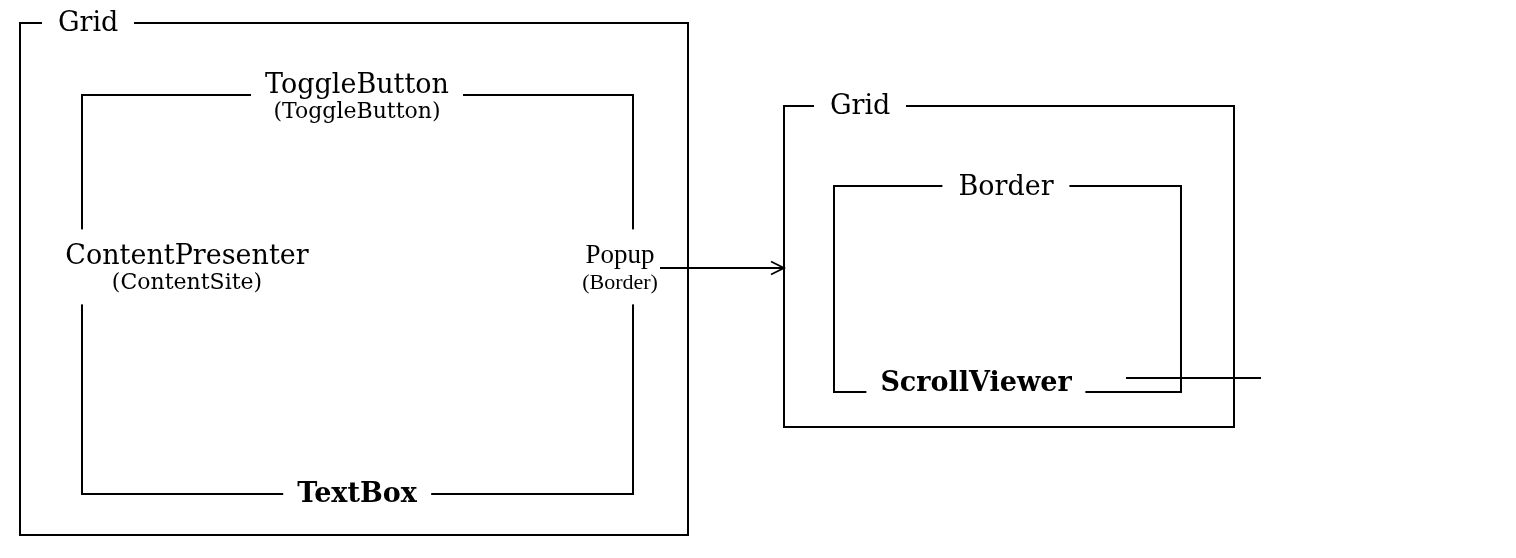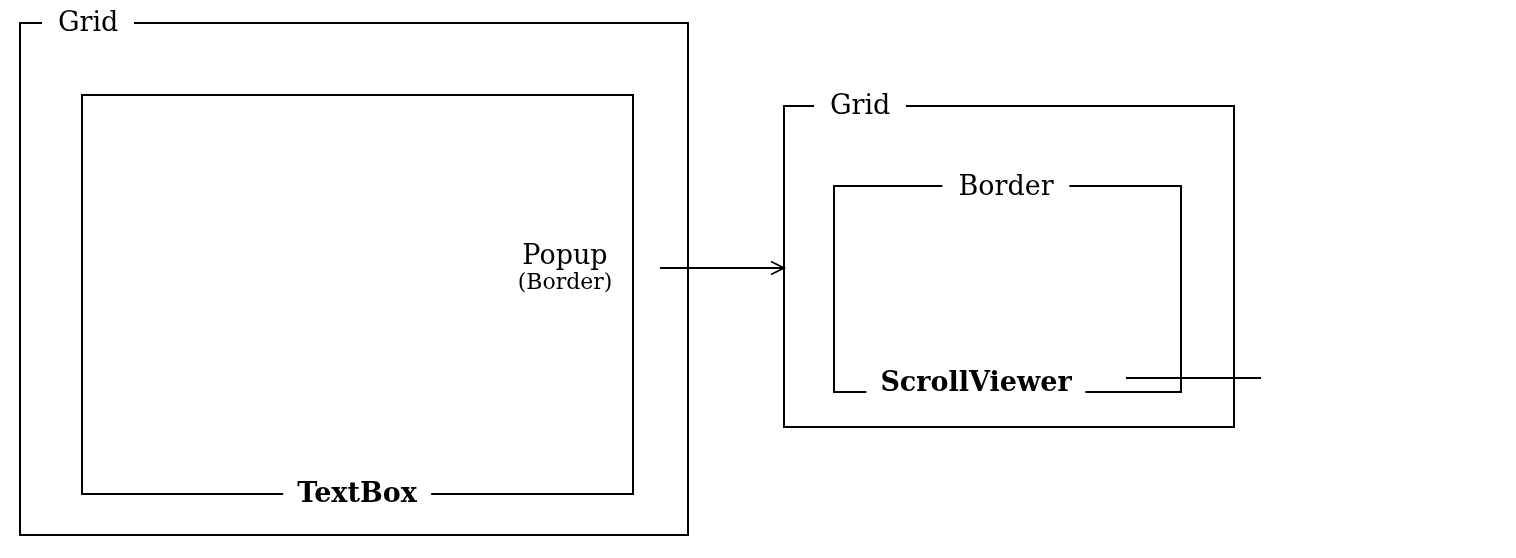--- a/index.html
+++ b/index.html
@@ -71,23 +71,31 @@
 </head>
 <body>
 
 <div class="canvas">
 
   <div class="box" style="left:19px; top:22px; width:670px; height:514px;"></div>
   <div class="legend" style="left:42px; top:22px;">Grid</div>
 
   <div class="box" style="left:81px; top:94px; width:553px; height:401px;"></div>
 
+  <div class="node-label" style="left:357px; top:96px;">
+    <div class="main">ToggleButton</div>
+    <div class="sub">(ToggleButton)</div>
+  </div>
 
+  <div class="node-label" style="left:187px; top:267px;">
+    <div class="main">ContentPresenter</div>
+    <div class="sub">(ContentSite)</div>
+  </div>
 
-  <div class="node-label" style="left:565px; top:267px;">
+  <div class="node-label" style="left:620px; top:267px;font-family:Liberation Serif, serif;">
     <div class="main">Popup</div>
     <div class="sub">(Border)</div>
   </div>
 
   <div class="node-label" style="left:357px; top:493px;font-weight:bold;">
     <div class="main">TextBox</div>
   </div>
 
   <svg class="arrow" style="left:659px; top:259px;" width="128" height="18" viewBox="0 0 128 18">
     <line x1="1" y1="9" x2="125" y2="9" stroke="#000000" stroke-width="1.8"></line>

